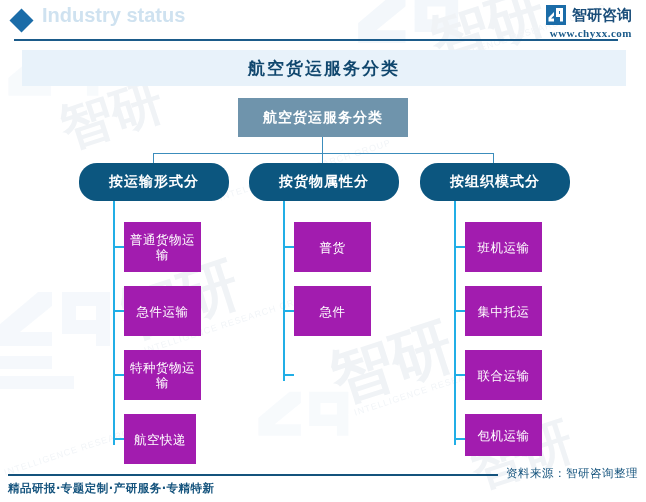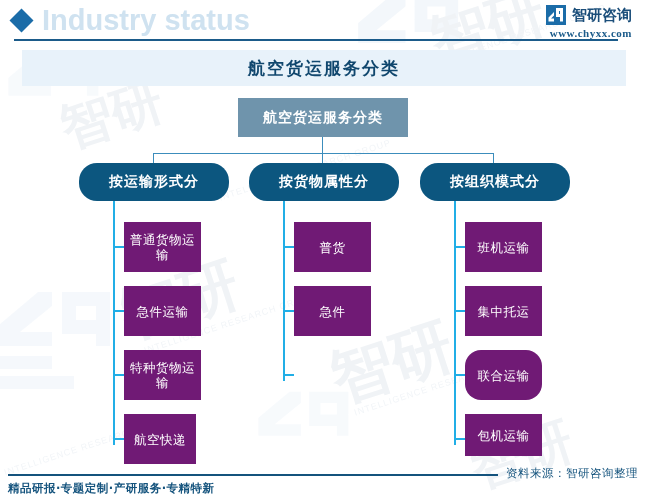--- a/index.html
+++ b/index.html
@@ -28,21 +28,21 @@
   }
 
   
   .header{position:absolute;left:0;top:0;width:646px;height:44px;z-index:5;}
   .diamond{
     position:absolute;left:13px;top:12px;width:17px;height:17px;
     background:#1b6ca8;transform:rotate(45deg);
   }
   .hdr-ghost{
     position:absolute;left:42px;top:4px;
-    font-size:29px;font-weight:bold;color:#cfe2f0;
+    font-size:20px;font-weight:bold;color:#cfe2f0;
     font-family:"Liberation Sans",sans-serif;
     letter-spacing:0px;white-space:nowrap;
   }
   .hdr-title{
     position:absolute;left:43px;top:3px;
     font-size:25px;color:#1b5b8a;font-weight:bold;
     font-family:"DejaVu Sans",sans-serif;
     letter-spacing:1px;white-space:nowrap;
   }
   .hdr-rule{
@@ -79,21 +79,21 @@
     font-family:"DejaVu Sans",sans-serif;
   }
   .node-root{
     background:#6f94ac;font-size:14px;font-weight:bold;letter-spacing:1px;
     left:238px;top:98px;width:170px;height:39px;
   }
   .node-l2{
     background:#0c567f;font-size:14px;font-weight:bold;letter-spacing:1px;border-radius:18px;
   }
   .node-leaf{
-    background:#701a75;font-size:12.5px;font-weight:normal;letter-spacing:.5px;
+    background:#a21caf;font-size:12.5px;font-weight:normal;letter-spacing:.5px;
     line-height:15px;padding:0 4px;
   }
   .line{position:absolute;background:#3c8dbc;}
   .line-v{width:1px;}
   .line-h{height:1px;}
   .line-leaf{background:#21aee6;}
 
   
   .foot-rule{position:absolute;left:8px;top:474px;width:490px;height:2px;background:#14537d;z-index:5;}
   .foot-left{
@@ -226,21 +226,21 @@
     <div class="node node-l2" style="left:420px;top:163px;width:150px;height:38px;">按组织模式分</div>
     <div class="line line-v line-leaf" style="left:454px;top:201px;height:244px;width:2px;"></div>
 
     <div class="line line-h line-leaf" style="left:454px;top:246px;width:11px;height:2px;"></div>
     <div class="node node-leaf" style="left:465px;top:222px;width:77px;height:50px;">班机运输</div>
 
     <div class="line line-h line-leaf" style="left:454px;top:310px;width:11px;height:2px;"></div>
     <div class="node node-leaf" style="left:465px;top:286px;width:77px;height:50px;">集中托运</div>
 
     <div class="line line-h line-leaf" style="left:454px;top:374px;width:11px;height:2px;"></div>
-    <div class="node node-leaf" style="left:465px;top:350px;width:77px;height:50px;border-radius:16px;">联合运输</div>
+    <div class="node node-leaf" style="left:465px;top:350px;width:77px;height:50px;">联合运输</div>
 
     <div class="line line-h line-leaf" style="left:454px;top:438px;width:11px;height:2px;"></div>
     <div class="node node-leaf" style="left:465px;top:414px;width:77px;height:42px;">包机运输</div>
 
   </div>
 
   <div class="foot-rule"></div>
   <div class="foot-left">精品研报·专题定制·产研服务·专精特新</div>
   <div class="foot-right">资料来源：智研咨询整理</div>
 

